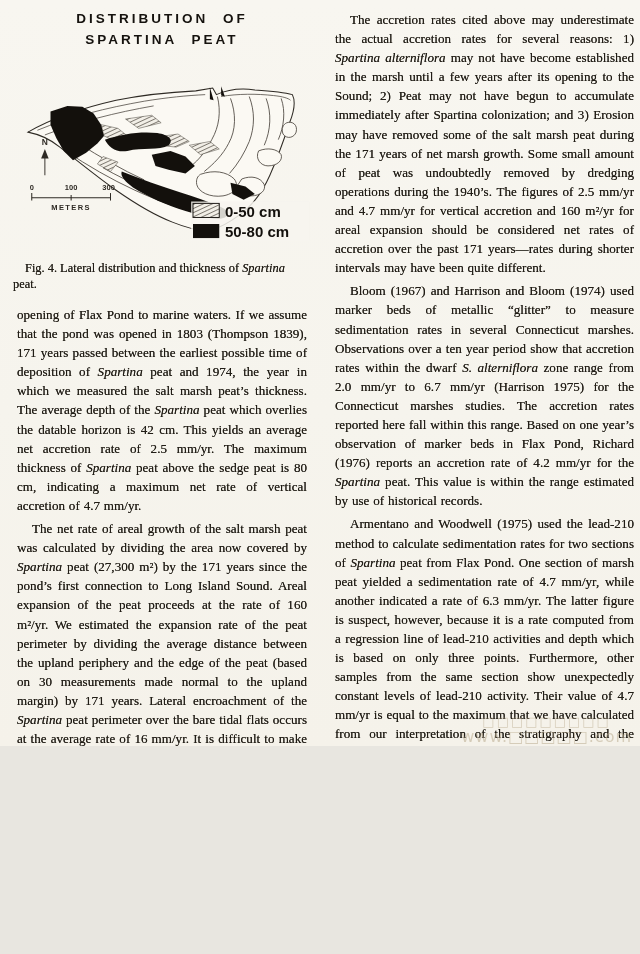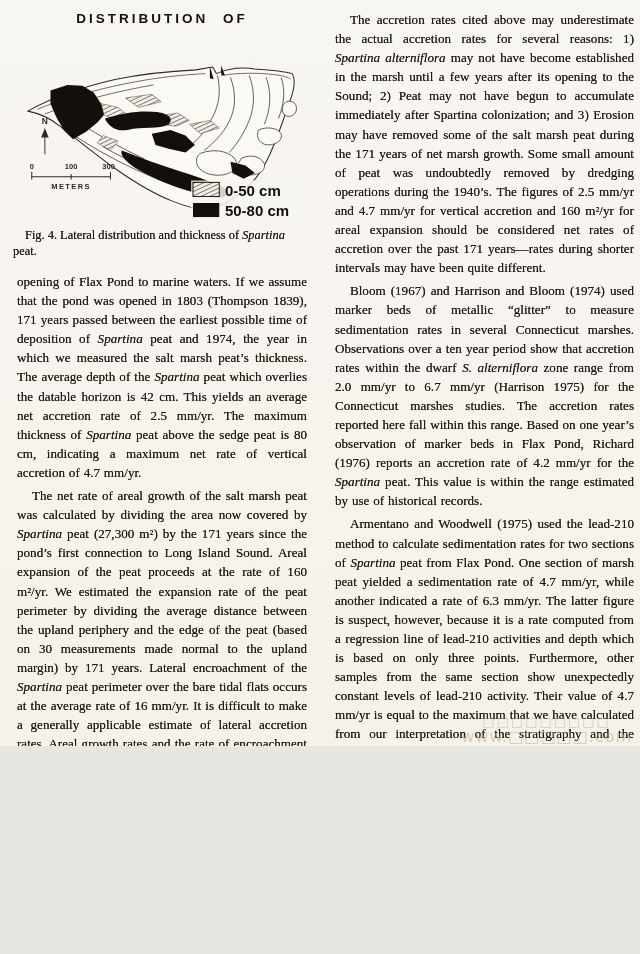--- a/index.html
+++ b/index.html
@@ -26,21 +26,21 @@
     line-height:21px;
     padding-top:2px;
     color:#15120e;
   }
   .map-wrap{margin-top:30px;}
   .map-wrap svg{display:block;}
 
   .fig-caption{
     font-size:12.4px;
     line-height:15.5px;
-    margin:1px 0 13px 0;
+    margin:13px 0 13px 0;
     text-indent:12px;
     text-align:left;
     text-shadow:0 0 .4px rgba(33,29,22,.85);
   }
 
   .para{
     margin:4px;
     text-align:justify;
     font-size:13.1px;
     line-height:19.1px;
@@ -74,20 +74,21 @@
 </style>
 </head>
 <body>
 
 <div class="page">
 
   <div class="col col-left">
 
     <div class="fig-title">
       <div>DISTRIBUTION OF</div>
+      <div>SPARTINA PEAT</div>
     </div>
 
     <div class="map-wrap">
       <svg width="300" height="168" viewBox="0 0 320 168" xmlns="http://www.w3.org/2000/svg">
         <defs>
           <pattern id="hatchP" width="4" height="4" patternTransform="rotate(65)" patternUnits="userSpaceOnUse">
             <rect width="4" height="4" fill="#f2efe7"></rect>
             <line x1="0" y1="0" x2="0" y2="4" stroke="#4a453c" stroke-width="1.4"></line>
           </pattern>
         </defs>

